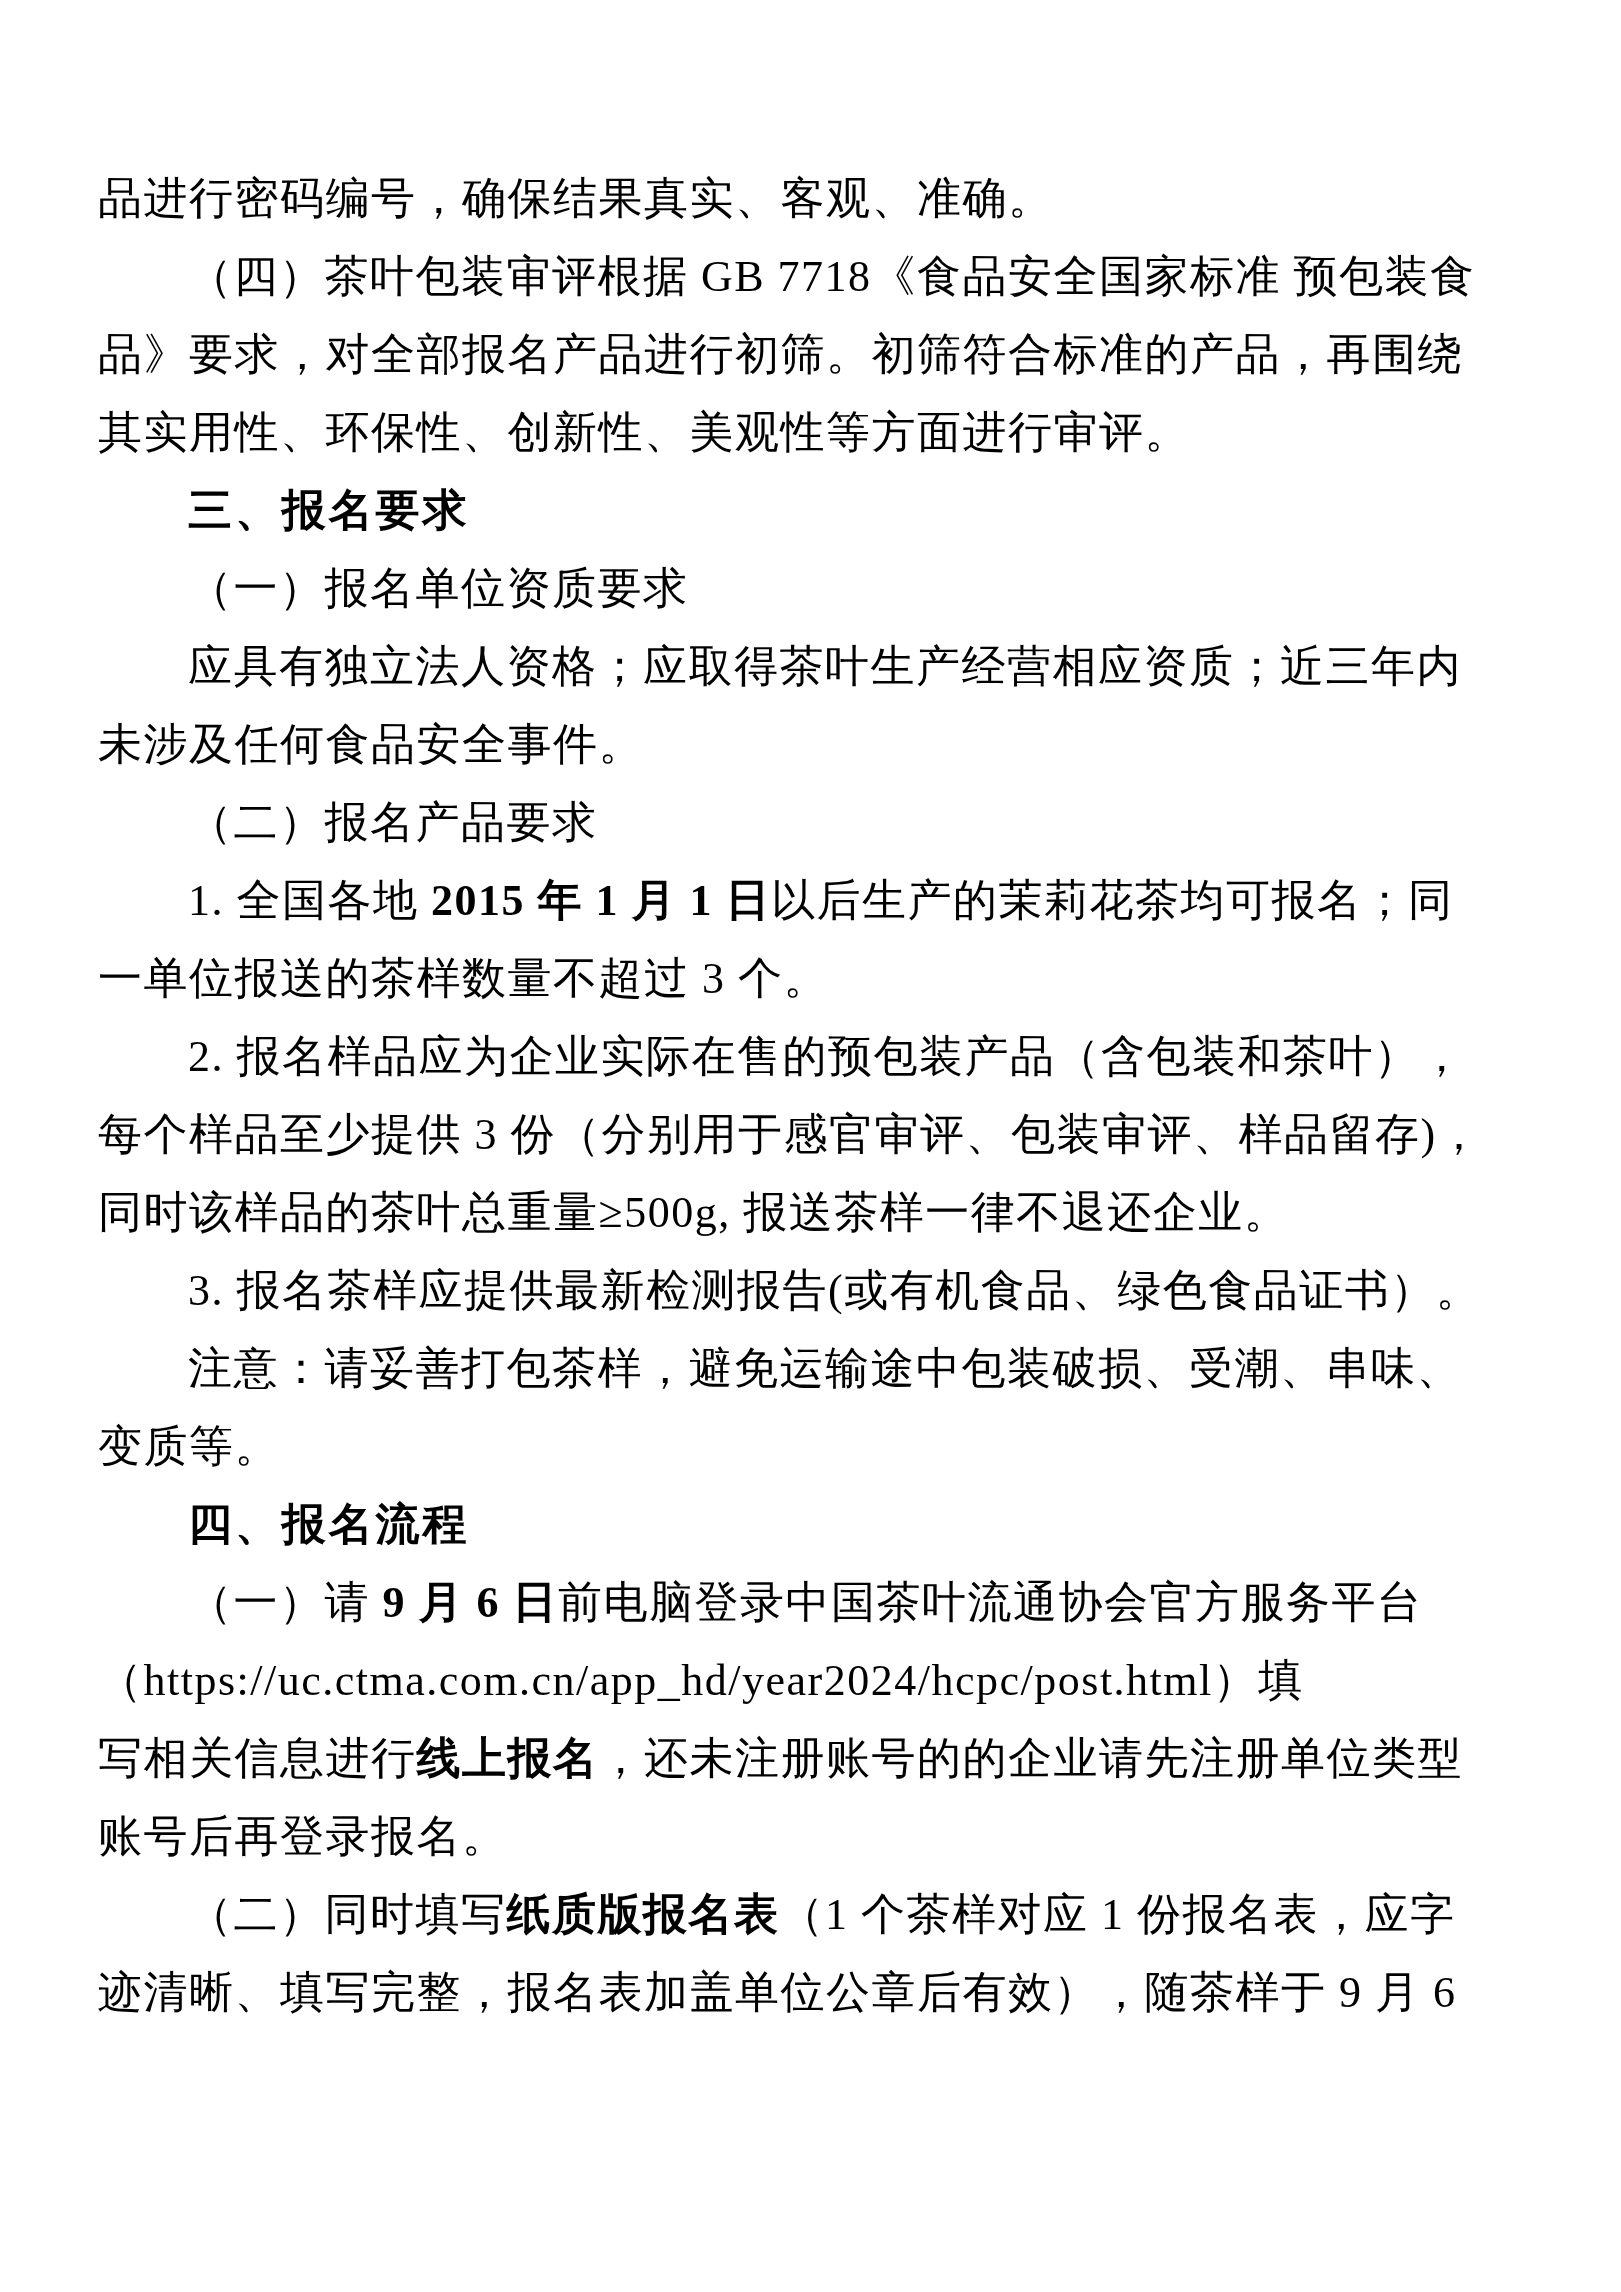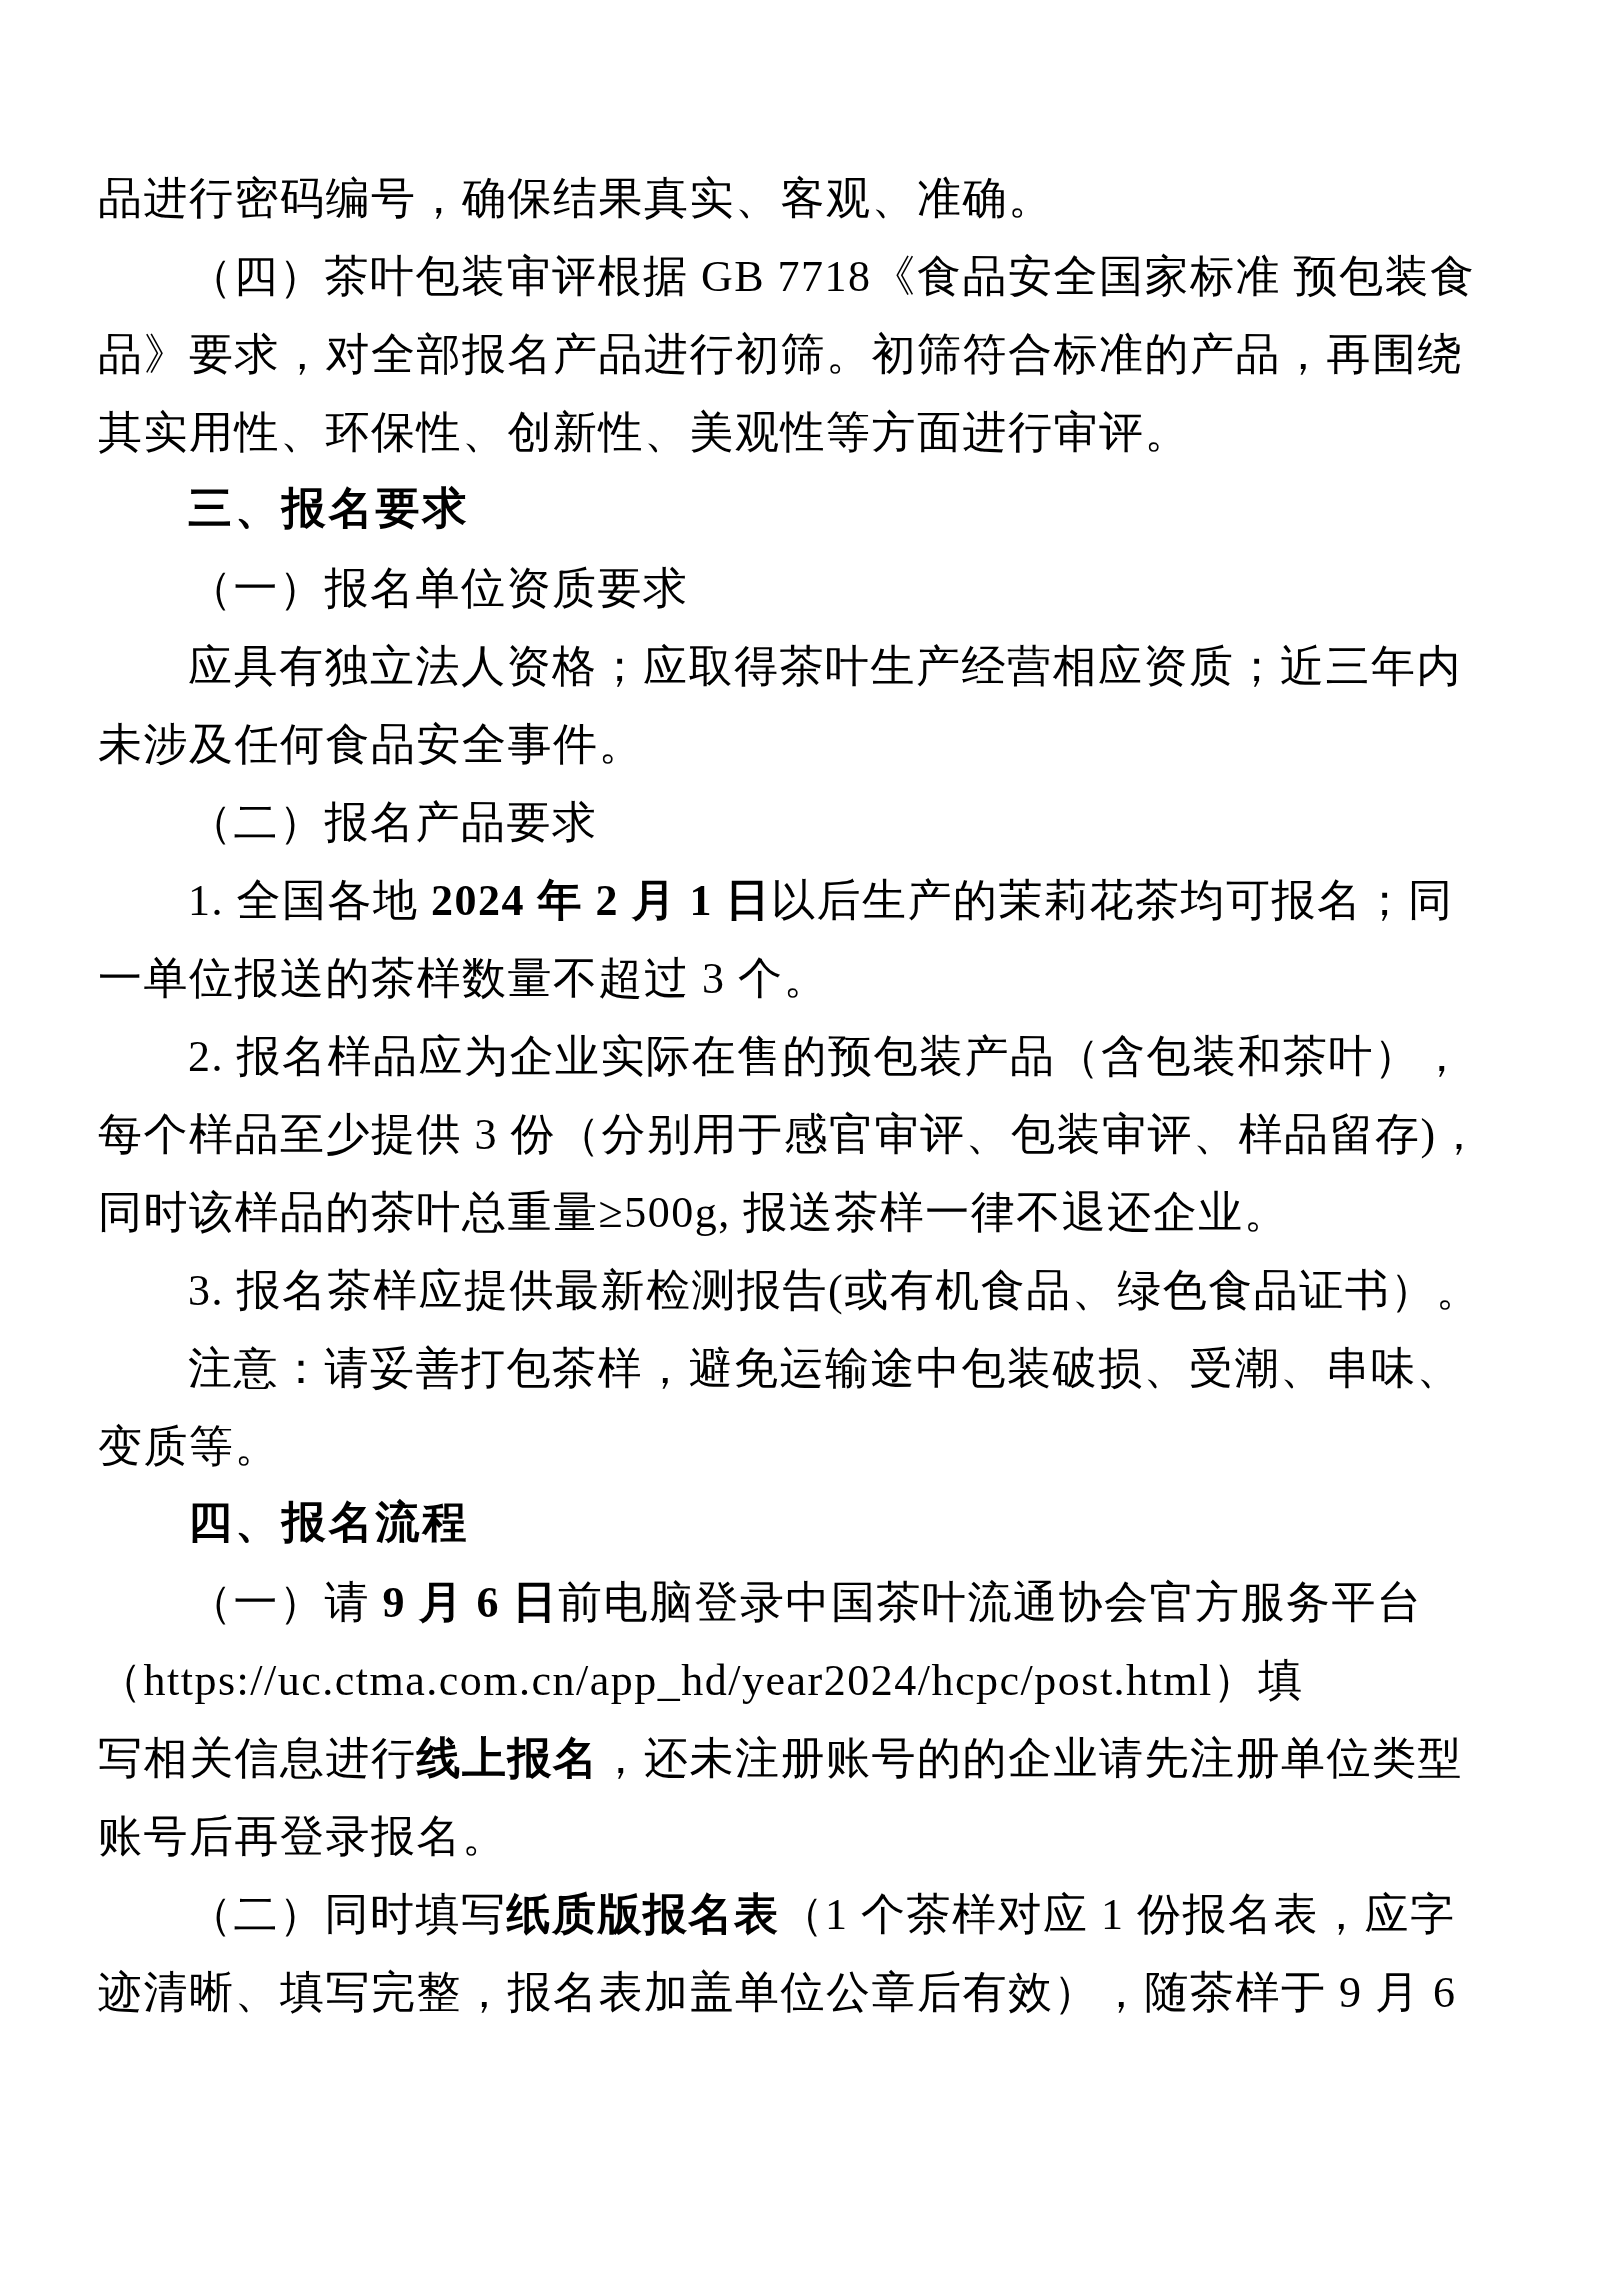--- a/index.html
+++ b/index.html
@@ -28,42 +28,42 @@
     line-height: 78px;
     font-size: 44px;
     white-space: nowrap;
     letter-spacing: 1.5px;
   }
   .line.indent {
     text-indent: 90px;
   }
   .line.heading {
     font-weight: bold;
-    font-family: Liberation Mono, monospace;
+    font-family: Liberation Serif, serif;
     letter-spacing: 2.9px;
   }
   .seg-bold {
     font-weight: bold;
   }
 </style>
 </head>
 <body>
 
 <div class="page">
   <div class="content">
       <div class="line"><span class="seg">品进行密码编号，确保结果真实、客观、准确。</span></div>
       <div class="line indent"><span class="seg">（四）茶叶包装审评根据 GB 7718《食品安全国家标准 预包装食</span></div>
       <div class="line"><span class="seg">品》要求，对全部报名产品进行初筛。初筛符合标准的产品，再围绕</span></div>
       <div class="line"><span class="seg">其实用性、环保性、创新性、美观性等方面进行审评。</span></div>
       <div class="line indent heading"><span class="seg-bold">三、报名要求</span></div>
       <div class="line indent"><span class="seg">（一）报名单位资质要求</span></div>
       <div class="line indent"><span class="seg">应具有独立法人资格；应取得茶叶生产经营相应资质；近三年内</span></div>
       <div class="line"><span class="seg">未涉及任何食品安全事件。</span></div>
       <div class="line indent"><span class="seg">（二）报名产品要求</span></div>
-      <div class="line indent"><span class="seg">1. 全国各地 </span><span class="seg-bold">2024 年 2 月 1 日</span><span class="seg">以后生产的茉莉花茶均可报名；同</span></div>
+      <div class="line indent"><span class="seg">1. 全国各地 </span><span class="seg-bold">2015 年 1 月 1 日</span><span class="seg">以后生产的茉莉花茶均可报名；同</span></div>
       <div class="line"><span class="seg">一单位报送的茶样数量不超过 3 个。</span></div>
       <div class="line indent"><span class="seg">2. 报名样品应为企业实际在售的预包装产品（含包装和茶叶），</span></div>
       <div class="line"><span class="seg">每个样品至少提供 3 份（分别用于感官审评、包装审评、样品留存)，</span></div>
       <div class="line"><span class="seg">同时该样品的茶叶总重量≥500g, 报送茶样一律不退还企业。</span></div>
       <div class="line indent"><span class="seg">3. 报名茶样应提供最新检测报告(或有机食品、绿色食品证书）。</span></div>
       <div class="line indent"><span class="seg">注意：请妥善打包茶样，避免运输途中包装破损、受潮、串味、</span></div>
       <div class="line"><span class="seg">变质等。</span></div>
       <div class="line indent heading"><span class="seg-bold">四、报名流程</span></div>
       <div class="line indent"><span class="seg">（一）请 </span><span class="seg-bold">9 月 6 日</span><span class="seg">前电脑登录中国茶叶流通协会官方服务平台</span></div>
       <div class="line"><span class="seg">（https://uc.ctma.com.cn/app_hd/year2024/hcpc/post.html）填</span></div>

